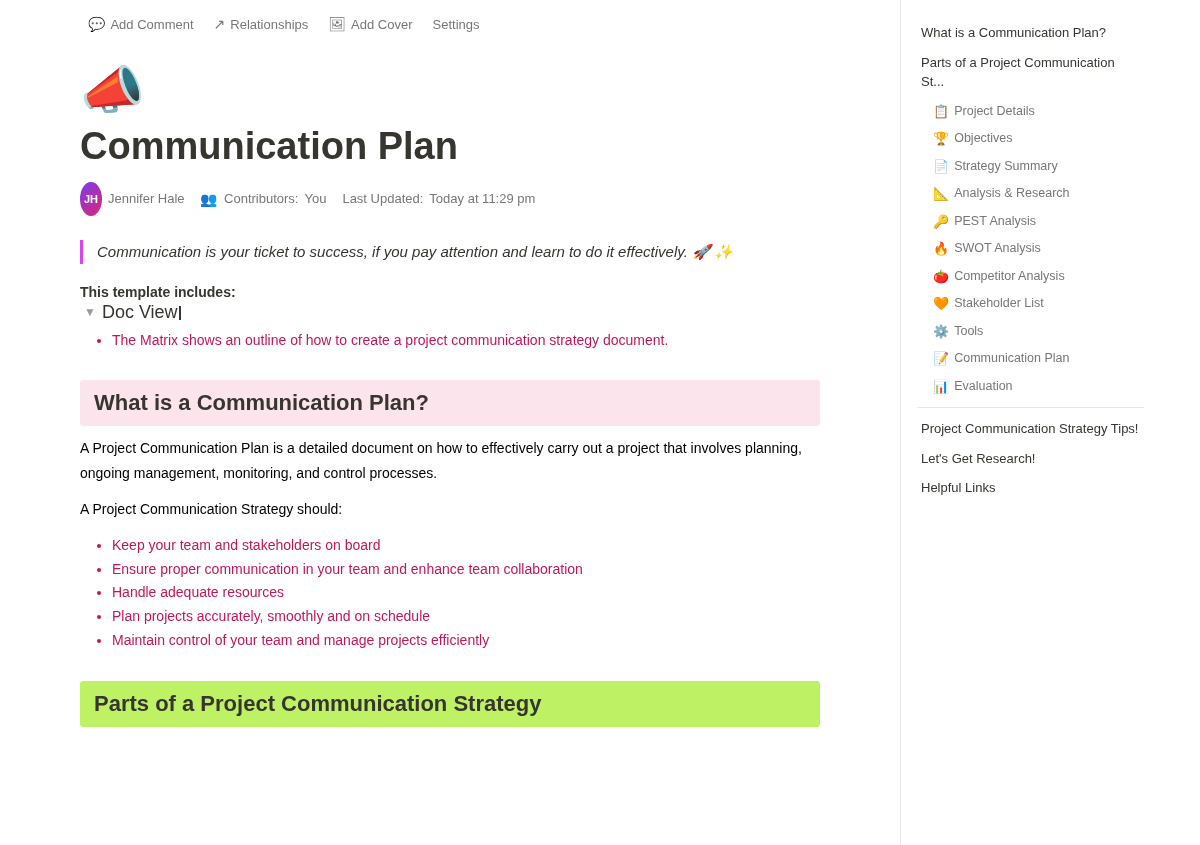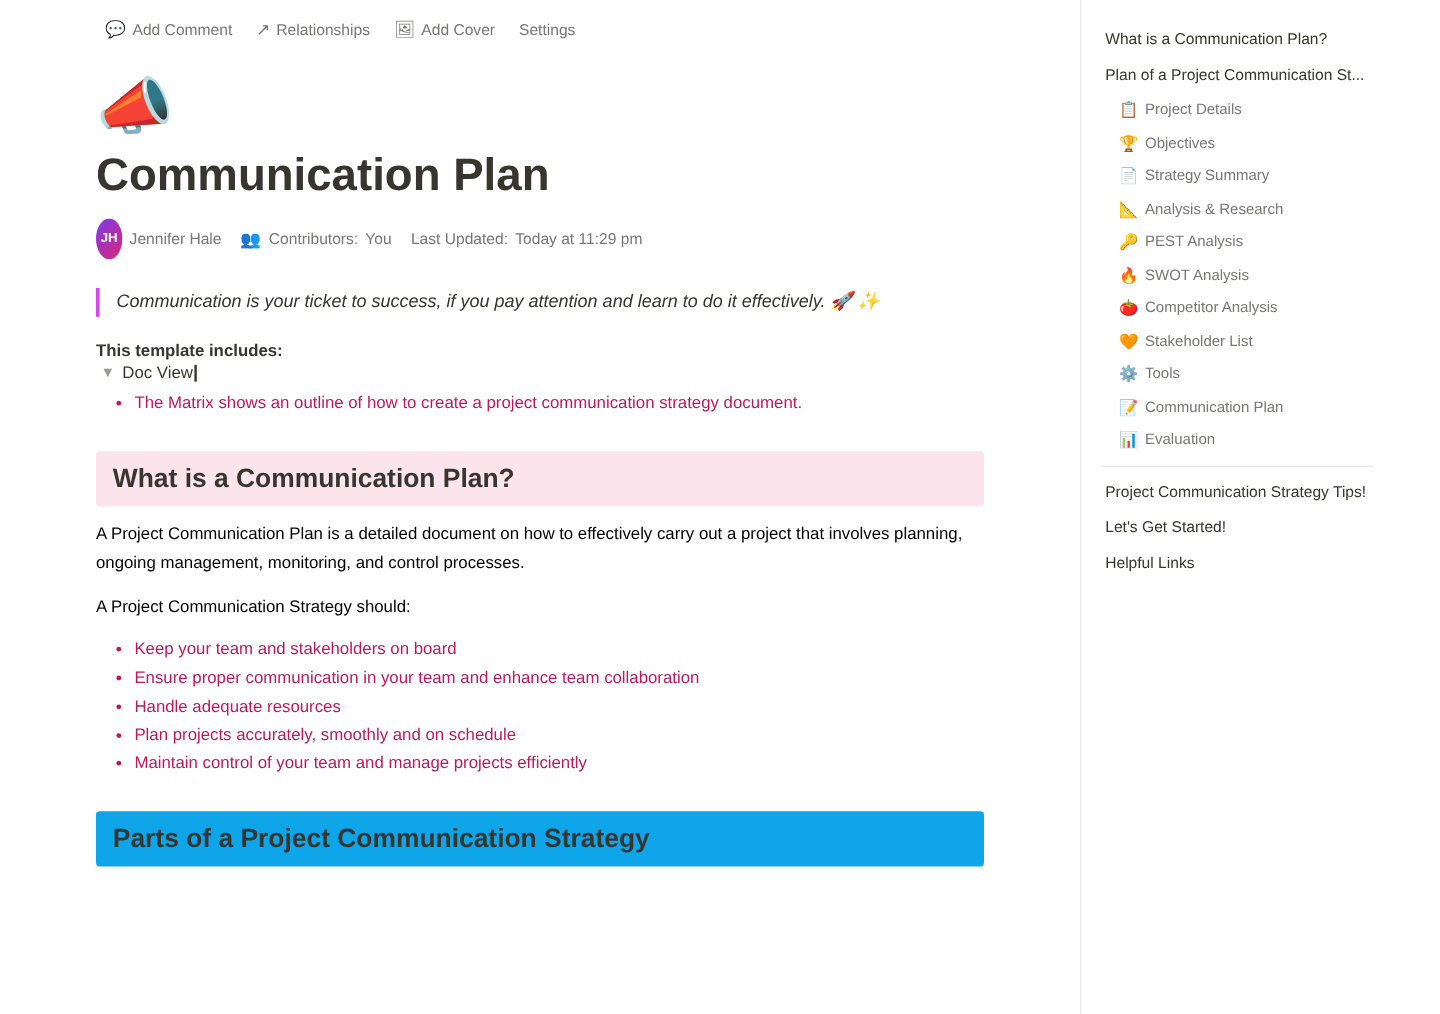--- a/index.html
+++ b/index.html
@@ -127,21 +127,21 @@
       align-items: center;
       gap: 6px;
       margin-left: 4px;
       margin-bottom: 6px;
     }
     .toggle-arrow {
       color: #9b9a97;
       font-size: 12px;
     }
     .toggle-label {
-      font-size: 14px;
+      font-size: 18px;
       color: #37352f;
     }
     .cursor-blink {
       display: inline-block;
       width: 2px;
       height: 14px;
       background: #37352f;
       margin-left: 1px;
       vertical-align: middle;
       animation: blink 1s infinite;
@@ -163,21 +163,21 @@
     .section-heading-pink {
       background: #fce4ec;
       padding: 10px 14px;
       border-radius: 3px;
       font-size: 22px;
       font-weight: 700;
       color: #37352f;
       margin: 28px 0 10px 0;
     }
     .section-heading-purple {
-      background: #0ea5e9;
+      background: #bef264;
       padding: 10px 14px;
       border-radius: 3px;
       font-size: 22px;
       font-weight: 700;
       color: #37352f;
       margin: 28px 0 10px 0;
     }
 
     .paragraph {
       font-size: 14px;
@@ -307,21 +307,21 @@
     <li>Maintain control of your team and manage projects efficiently</li>
   </ul>
 
   <div class="section-heading-purple">Parts of a Project Communication Strategy</div>
 
 </div>
 
 <div class="right-sidebar">
 
   <a class="toc-item toc-main" href="#">What is a Communication Plan?</a>
-  <a class="toc-item toc-main" href="#">Plan of a Project Communication St...</a>
+  <a class="toc-item toc-main" href="#">Parts of a Project Communication St...</a>
 
   <a class="toc-item toc-sub" href="#">
     <span class="toc-emoji">📋</span>
     <span>Project Details</span>
   </a>
   <a class="toc-item toc-sub" href="#">
     <span class="toc-emoji">🏆</span>
     <span>Objectives</span>
   </a>
   <a class="toc-item toc-sub" href="#">
@@ -357,16 +357,16 @@
     <span>Communication Plan</span>
   </a>
   <a class="toc-item toc-sub" href="#">
     <span class="toc-emoji">📊</span>
     <span>Evaluation</span>
   </a>
 
   <div class="toc-divider"></div>
 
   <a class="toc-item toc-main" href="#">Project Communication Strategy Tips!</a>
-  <a class="toc-item toc-main" href="#">Let's Get Started!</a>
+  <a class="toc-item toc-main" href="#">Let's Get Research!</a>
   <a class="toc-item toc-main" href="#">Helpful Links</a>
 
 </div>
 
 </body></html>

